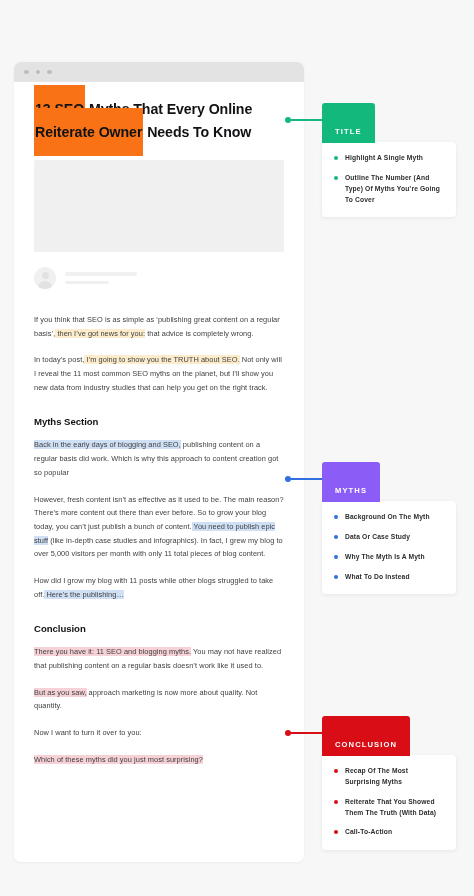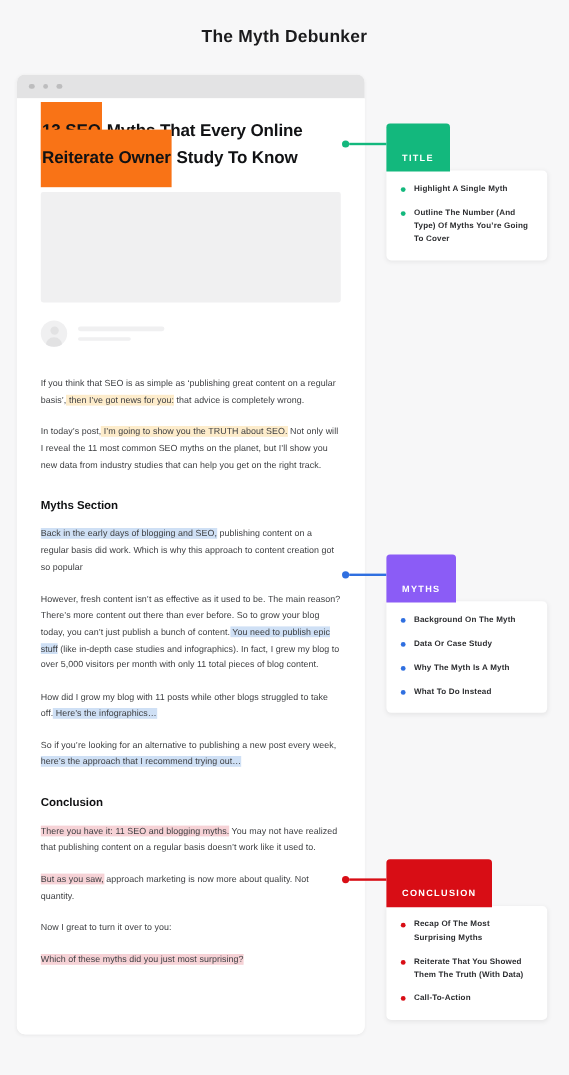--- a/index.html
+++ b/index.html
@@ -200,58 +200,56 @@
   .card-title      { left: 322px; top: 103px; }
   .card-intro      { left: 322px; top: 326px; }
   .card-myths      { left: 322px; top: 462px; }
   .card-conclusion { left: 322px; top: 716px; }
 </style>
 </head>
 <body>
 
 <div class="page">
 
-  <div class="page-title">The Myth Debunker</div>
 
   <div class="browser">
     <div class="browser-bar">
       <span class="dot"></span>
       <span class="dot"></span>
       <span class="dot"></span>
     </div>
 
     <div class="browser-body">
 
-      <h1 class="headline"><span class="hl-green">13 SEO</span><span> Myths That Every Online </span><span class="hl-green">Reiterate Owner</span><span> Study To Know</span></h1>
+      <h1 class="headline"><span class="hl-green">13 SEO</span><span> Myths That Every Online </span><span class="hl-green">Reiterate Owner</span><span> Needs To Know</span></h1>
 
       <div class="hero-img"></div>
 
       <div class="byline">
         <div class="avatar"></div>
         <div class="byline-lines">
           <div class="bl bl-1"></div>
           <div class="bl bl-2"></div>
         </div>
       </div>
 
       <div class="block-intro">
         <p class="para"><span>If you think that SEO is as simple as ‘publishing great content on a regular basis’,</span><span class="mark-orange"> then I’ve got news for you:</span><span> that advice is completely wrong.</span></p>
         <p class="para"><span>In today’s post,</span><span class="mark-orange"> I’m going to show you the TRUTH about SEO.</span><span> Not only will I reveal the 11 most common SEO myths on the planet, but I’ll show you new data from industry studies that can help you get on the right track.</span></p>
       </div>
 
       <h2 class="sec-head">Myths Section</h2>
       <p class="para" style="margin-top:3px"><span class="mark-blue">Back in the early days of blogging and SEO,</span><span> publishing content on a regular basis did work. Which is why this approach to content creation got so popular</span></p>
       <p class="para"><span>However, fresh content isn’t as effective as it used to be. The main reason? There’s more content out there than ever before. So to grow your blog today, you can’t just publish a bunch of content.</span><span class="mark-blue"> You need to publish epic stuff</span><span> (like in-depth case studies and infographics). In fact, I grew my blog to over 5,000 visitors per month with only 11 total pieces of blog content.</span></p>
-      <p class="para"><span>How did I grow my blog with 11 posts while other blogs struggled to take off.</span><span class="mark-blue"> Here’s the infographics…</span></p>
-      <p class="para"><span>So if you’re looking for an alternative to publishing a new post every week,</span><span class="mark-blue"> here’s the approach that I recommend trying out…</span></p>
+      <p class="para"><span>How did I grow my blog with 11 posts while other blogs struggled to take off.</span><span class="mark-blue"> Here’s the publishing…</span></p>
 
       <h2 class="sec-head">Conclusion</h2>
       <p class="para" style="margin-top:0"><span class="mark-red">There you have it: 11 SEO and blogging myths.</span><span> You may not have realized that publishing content on a regular basis doesn’t work like it used to.</span></p>
       <p class="para"><span class="mark-red">But as you saw,</span><span> approach marketing is now more about quality. Not quantity.</span></p>
-      <p class="para">Now I great to turn it over to you:</p>
+      <p class="para">Now I want to turn it over to you:</p>
       <p class="para"><span class="mark-red">Which of these myths did you just most surprising?</span></p>
 
     </div>
   </div>
 
   <div class="card card-title" id="card-0"><div class="connector">
         <span class="cdot" style="background: rgb(19, 184, 125);"></span>
         <span class="cline" style="background: rgb(19, 184, 125);"></span>
       </div><div class="badge" style="background: rgb(19, 184, 125);">TITLE</div><div class="badge-body">
         <ul>

